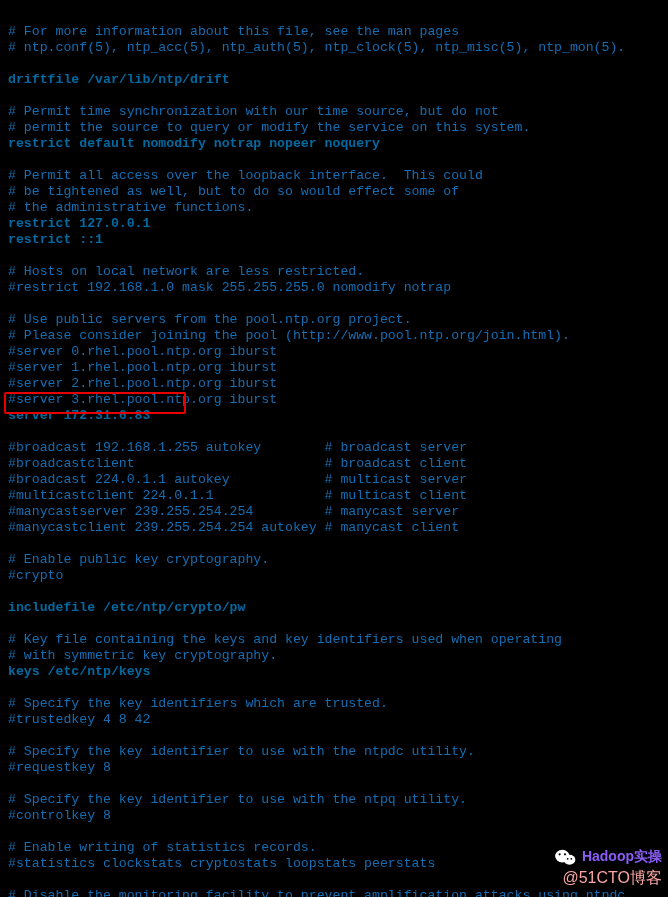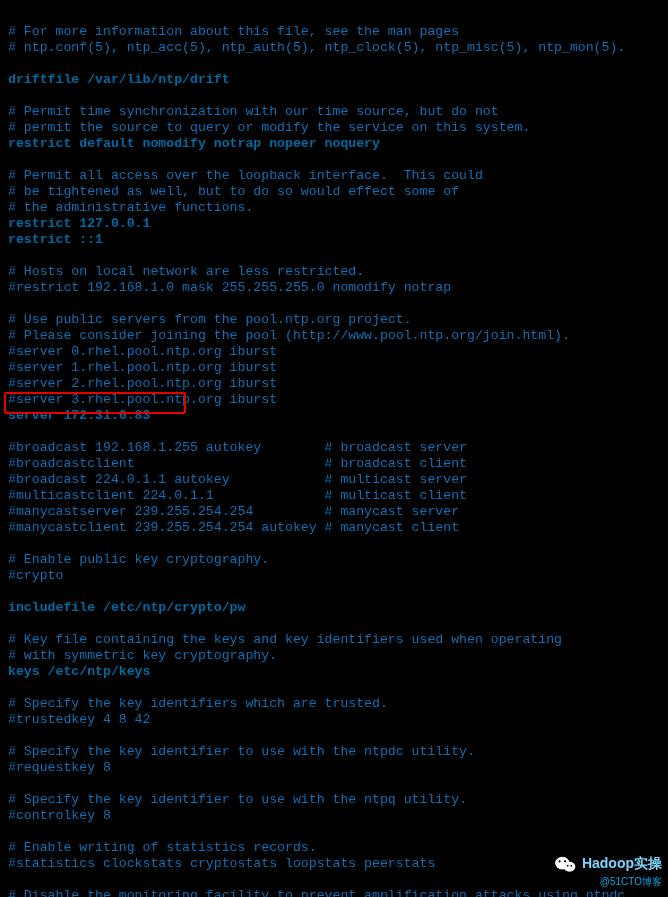--- a/index.html
+++ b/index.html
@@ -39,33 +39,33 @@
     display: flex;
     flex-direction: column;
     align-items: flex-end;
     gap: 2px;
     font-family: -apple-system, "Segoe UI", sans-serif;
   }
   .wm-top {
     display: flex;
     align-items: center;
     gap: 6px;
-    color: #7dd3fc;
+    color: #8b5cf6;
     font-size: 14px;
     font-weight: bold;
   }
   .wm-icon {
     width: 22px;
     height: 18px;
     position: relative;
   }
   .wm-icon svg { display: block; }
   .wm-sub {
-    color: #0ea5e9;
-    font-size: 10px;
+    color: #fca5a5;
+    font-size: 16px;
     margin-left: 12px;
   }
 </style>
 </head>
 <body>
 
 <div class="terminal" id="term"><span class="line comment"># For more information about this file, see the man pages</span><span class="line comment"># ntp.conf(5), ntp_acc(5), ntp_auth(5), ntp_clock(5), ntp_misc(5), ntp_mon(5).</span><span class="line ">&nbsp;</span><span class="line directive">driftfile /var/lib/ntp/drift</span><span class="line ">&nbsp;</span><span class="line comment"># Permit time synchronization with our time source, but do not</span><span class="line comment"># permit the source to query or modify the service on this system.</span><span class="line directive">restrict default nomodify notrap nopeer noquery</span><span class="line ">&nbsp;</span><span class="line comment"># Permit all access over the loopback interface.  This could</span><span class="line comment"># be tightened as well, but to do so would effect some of</span><span class="line comment"># the administrative functions.</span><span class="line directive">restrict 127.0.0.1</span><span class="line directive">restrict ::1</span><span class="line ">&nbsp;</span><span class="line comment"># Hosts on local network are less restricted.</span><span class="line comment">#restrict 192.168.1.0 mask 255.255.255.0 nomodify notrap</span><span class="line ">&nbsp;</span><span class="line comment"># Use public servers from the pool.ntp.org project.</span><span class="line comment"># Please consider joining the pool (http://www.pool.ntp.org/join.html).</span><span class="line comment">#server 0.rhel.pool.ntp.org iburst</span><span class="line comment">#server 1.rhel.pool.ntp.org iburst</span><span class="line comment">#server 2.rhel.pool.ntp.org iburst</span><span class="line comment">#server 3.rhel.pool.ntp.org iburst</span><span class="line directive">server 172.31.6.83</span><span class="line ">&nbsp;</span><span class="line comment">#broadcast 192.168.1.255 autokey        # broadcast server</span><span class="line comment">#broadcastclient                        # broadcast client</span><span class="line comment">#broadcast 224.0.1.1 autokey            # multicast server</span><span class="line comment">#multicastclient 224.0.1.1              # multicast client</span><span class="line comment">#manycastserver 239.255.254.254         # manycast server</span><span class="line comment">#manycastclient 239.255.254.254 autokey # manycast client</span><span class="line ">&nbsp;</span><span class="line comment"># Enable public key cryptography.</span><span class="line comment">#crypto</span><span class="line ">&nbsp;</span><span class="line directive">includefile /etc/ntp/crypto/pw</span><span class="line ">&nbsp;</span><span class="line comment"># Key file containing the keys and key identifiers used when operating</span><span class="line comment"># with symmetric key cryptography.</span><span class="line directive">keys /etc/ntp/keys</span><span class="line ">&nbsp;</span><span class="line comment"># Specify the key identifiers which are trusted.</span><span class="line comment">#trustedkey 4 8 42</span><span class="line ">&nbsp;</span><span class="line comment"># Specify the key identifier to use with the ntpdc utility.</span><span class="line comment">#requestkey 8</span><span class="line ">&nbsp;</span><span class="line comment"># Specify the key identifier to use with the ntpq utility.</span><span class="line comment">#controlkey 8</span><span class="line ">&nbsp;</span><span class="line comment"># Enable writing of statistics records.</span><span class="line comment">#statistics clockstats cryptostats loopstats peerstats</span><span class="line ">&nbsp;</span><span class="line comment"># Disable the monitoring facility to prevent amplification attacks using ntpdc</span><span class="line directive">"/etc/ntp.conf" 58L, 2015C</span></div>
 
 <div class="highlight-box" id="hb" style="top: 392px; left: 4px; width: 178px; height: 18px;"></div>
 

